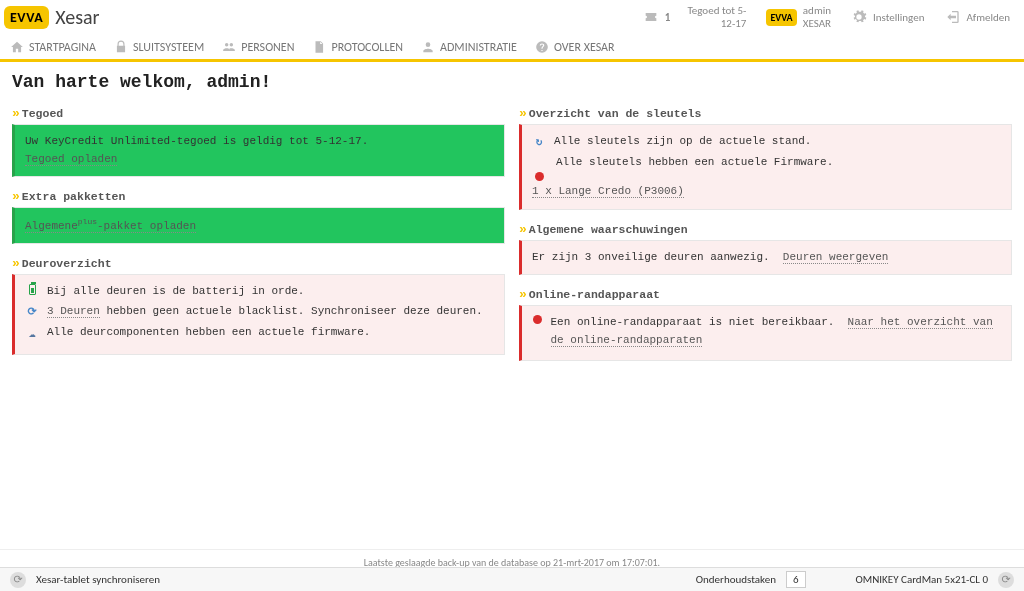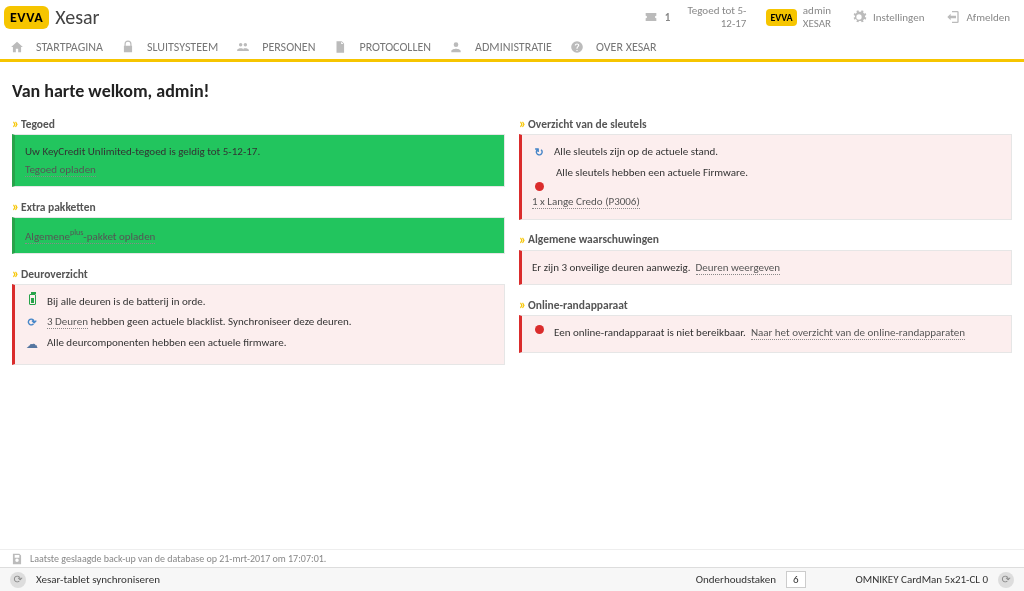--- a/index.html
+++ b/index.html
@@ -66,31 +66,32 @@
       display: flex;
       align-items: center;
       height: 28px;
       padding: 0 10px;
       gap: 18px;
       border-bottom: 3px solid #f6c500;
     }
     .nav-item {
       display: flex;
       align-items: center;
-      gap: 12px;
+      gap: 5px;
       color: #777;
       font-size: 12px;
       cursor: pointer;
     }
 
     
     .main {
       flex: 1;
-      padding: 18px 12px;
+      padding: 10px 12px;
       overflow: auto;
+      font-family: Liberation Mono, monospace;
     }
     .welcome {
       font-size: 18px;
       font-weight: bold;
       color: #222;
       margin-bottom: 14px;
     }
     .cols { display: flex; gap: 14px; }
     .col { flex: 1; min-width: 0; }
 
@@ -150,20 +151,21 @@
     
     .foot1 {
       height: 18px;
       display: flex;
       align-items: center;
       gap: 6px;
       padding: 0 10px;
       color: #888;
       font-size: 10px;
       border-top: 1px solid #eee;
+      flex-direction: column;
     }
     .foot2 {
       height: 24px;
       display: flex;
       align-items: center;
       padding: 0 10px;
       gap: 10px;
       border-top: 1px solid #ddd;
       background: #f7f7f7;
       font-size: 11px;

